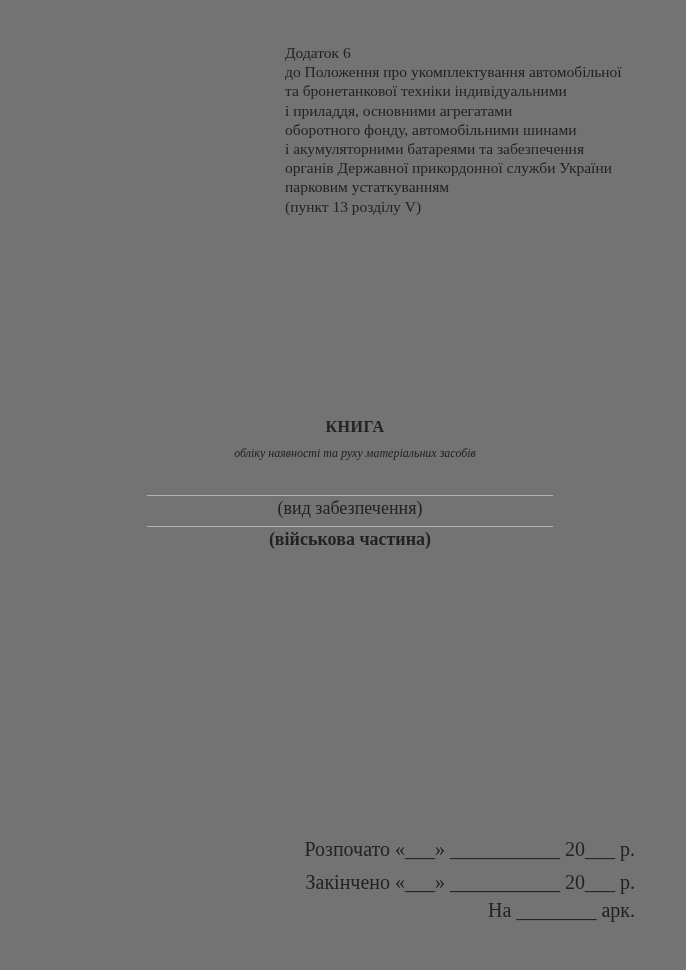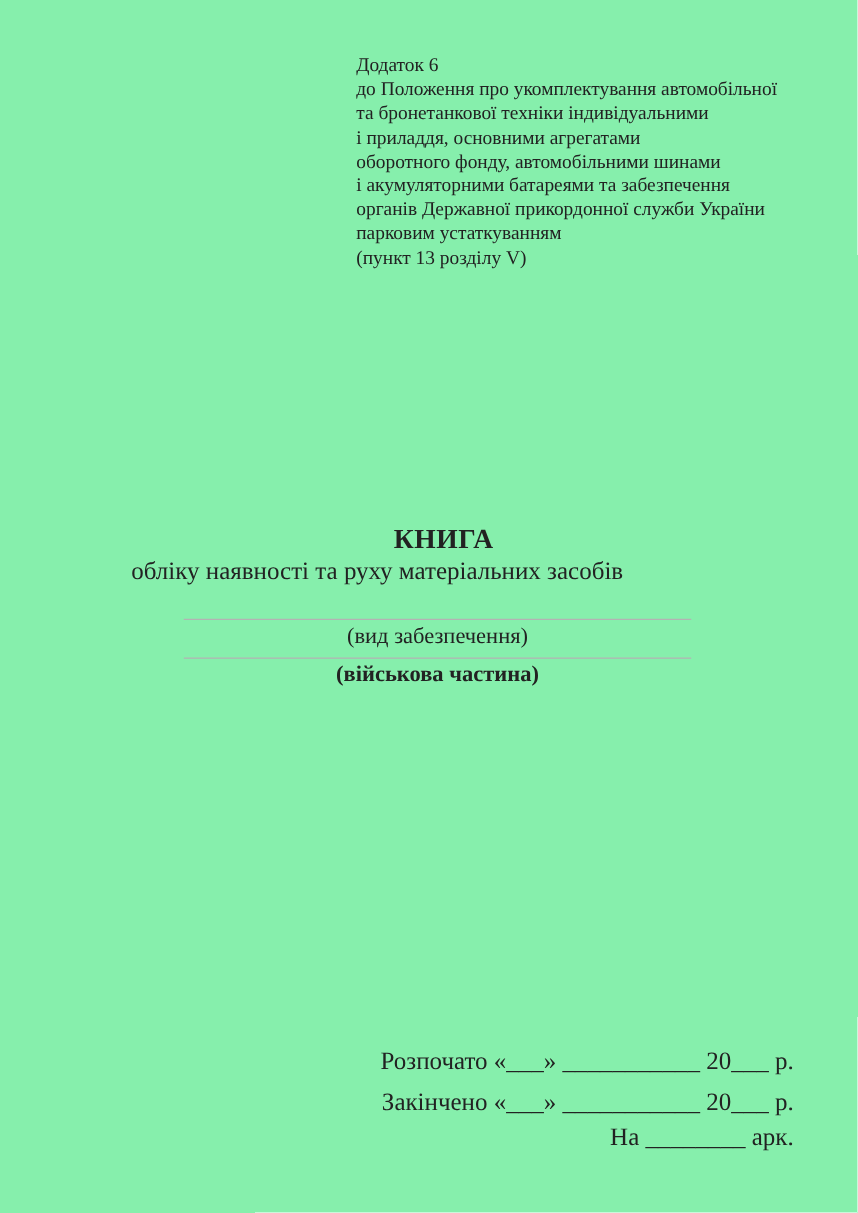--- a/index.html
+++ b/index.html
@@ -4,50 +4,52 @@
 <style>
   html, body {
     margin: 0;
     padding: 0;
     background: #ffffff;
   }
   .page {
     position: relative;
     width: 686px;
     height: 970px;
-    background: #86efac;
+    background: #737373;
     font-family: "Liberation Serif", "DejaVu Serif", serif;
     color: #222222;
     overflow: hidden;
   }
   .appendix {
     position: absolute;
     left: 285px;
     top: 43px;
     width: 370px;
     font-size: 15.5px;
     line-height: 19.2px;
     white-space: nowrap;
   }
   .book-title {
     position: absolute;
     left: 105px;
     top: 418px;
     width: 500px;
     text-align: center;
-    font-size: 22px;
+    font-size: 16px;
     font-weight: bold;
     letter-spacing: 0.5px;
   }
   .book-subtitle {
     position: absolute;
     left: 105px;
     top: 446px;
     width: 500px;
-    font-size: 20px;
+    text-align: center;
+    font-size: 12px;
+    font-style: italic;
   }
   .field-line {
     position: absolute;
     left: 147px;
     width: 406px;
     height: 0;
     border-top: 1px solid #b3b3b3;
   }
   .field-line.line1 { top: 495px; }
   .field-line.line2 { top: 526px; }

